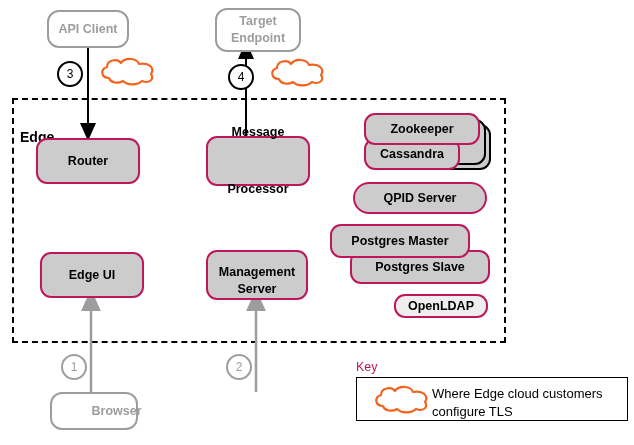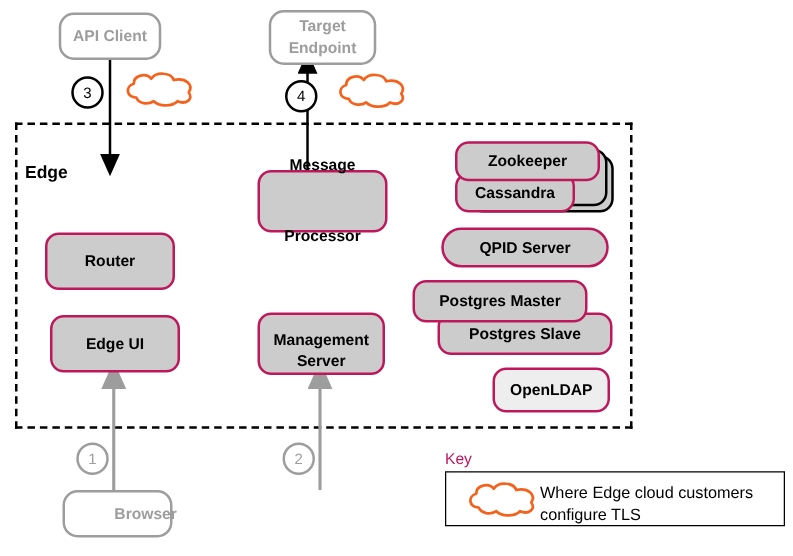--- a/index.html
+++ b/index.html
@@ -164,21 +164,21 @@
   <div class="node external" style="left:215px; top:8px; width:86px; height:44px; flex-direction:column;">
     <span class="lbl">Target</span>
     <span class="lbl">Endpoint</span>
   </div>
 
   <div class="node external" style="left:50px; top:392px; width:88px; height:38px;padding-left:45px;">
     <span class="lbl">Browser</span>
   </div>
 
 
-  <div class="node internal" style="left:36px; top:138px; width:104px; height:46px;margin-top:48px;">
+  <div class="node internal" style="left:36px; top:138px; width:104px; height:46px;">
     <span class="lbl">Router</span>
   </div>
 
   <div class="node internal" style="left:206px; top:136px; width:104px; height:50px; flex-direction:column;gap:40px;">
     <span class="lbl">Message</span>
     <span class="lbl">Processor</span>
   </div>
 
   <div class="node internal" style="left:40px; top:252px; width:104px; height:46px;">
     <span class="lbl">Edge UI</span>
@@ -204,21 +204,21 @@
   </div>
 
   <div class="node internal" style="left:350px; top:250px; width:140px; height:34px;">
     <span class="lbl">Postgres Slave</span>
   </div>
 
   <div class="node internal" style="left:330px; top:224px; width:140px; height:34px;">
     <span class="lbl">Postgres Master</span>
   </div>
 
-  <div class="node internal light" style="left:394px; top:294px; width:94px; height:36px;">
+  <div class="node internal light" style="left:394px; top:294px; width:94px; height:24px;">
     <span class="lbl">OpenLDAP</span>
   </div>
 
   <div class="step dark" style="left:57px; top:61px;">
     <span>3</span>
   </div>
   <div class="step dark" style="left:228px; top:64px;">
     <span>4</span>
   </div>
   <div class="step light" style="left:61px; top:354px;">

